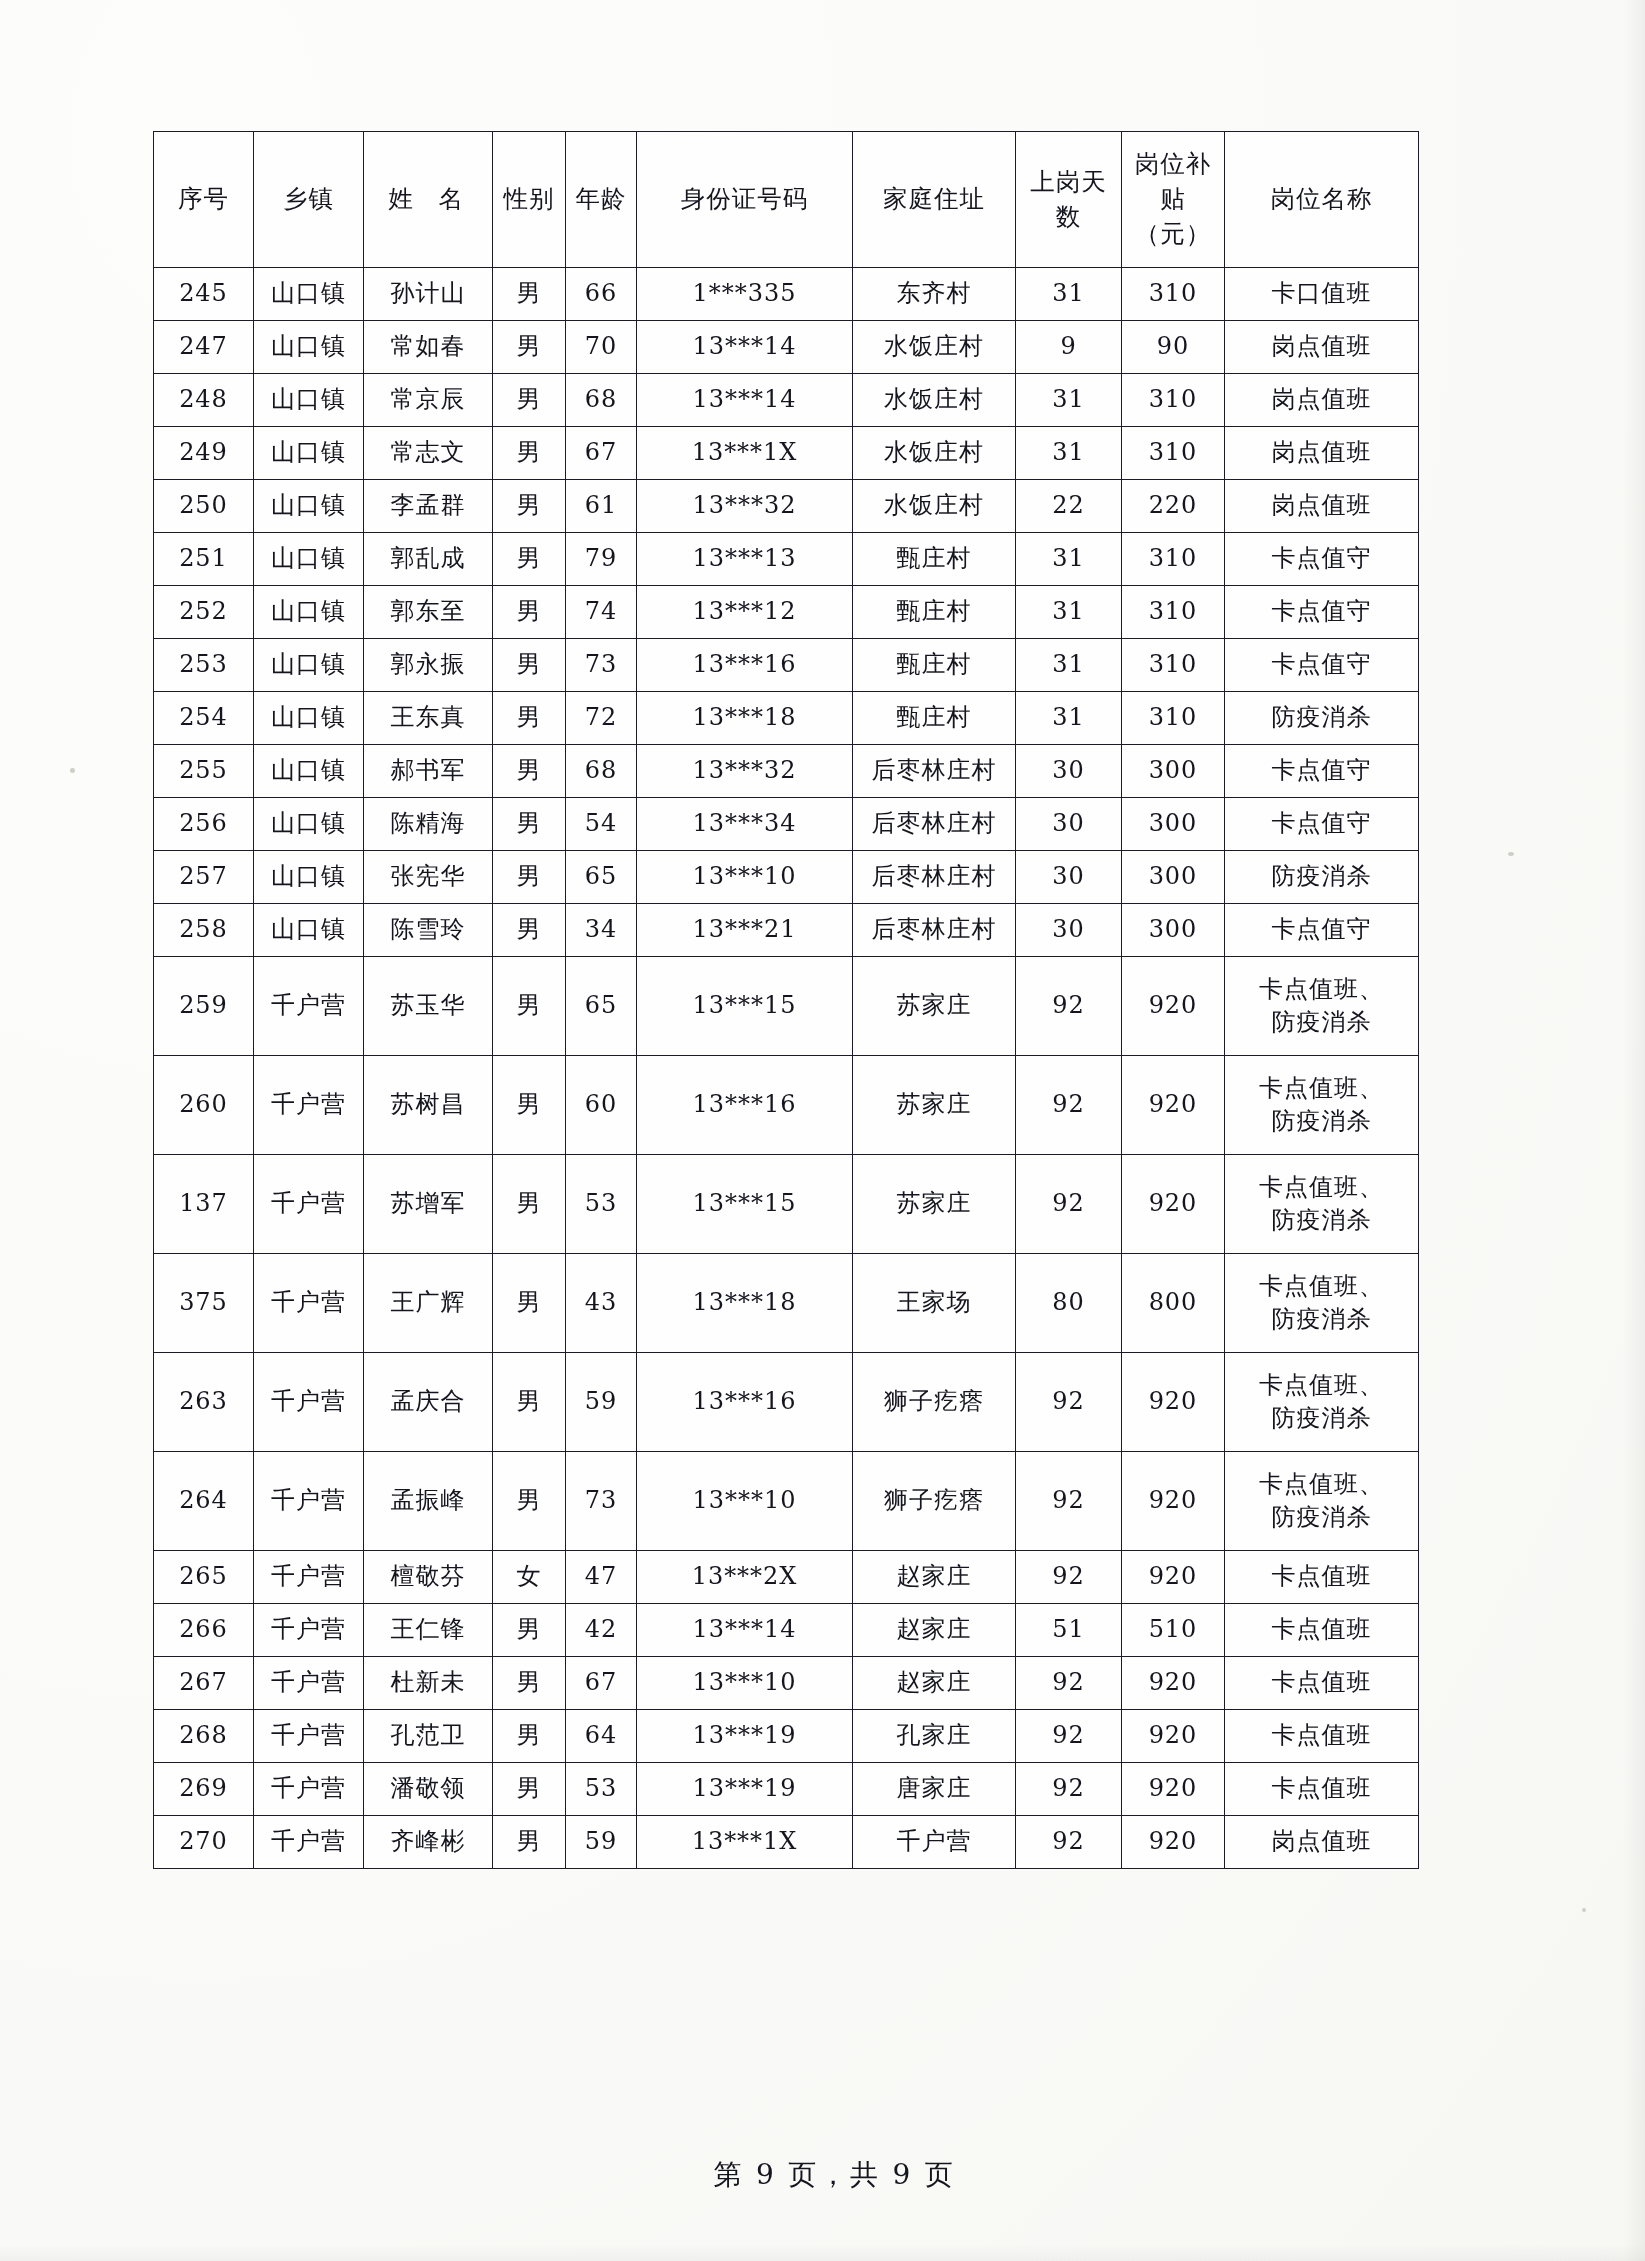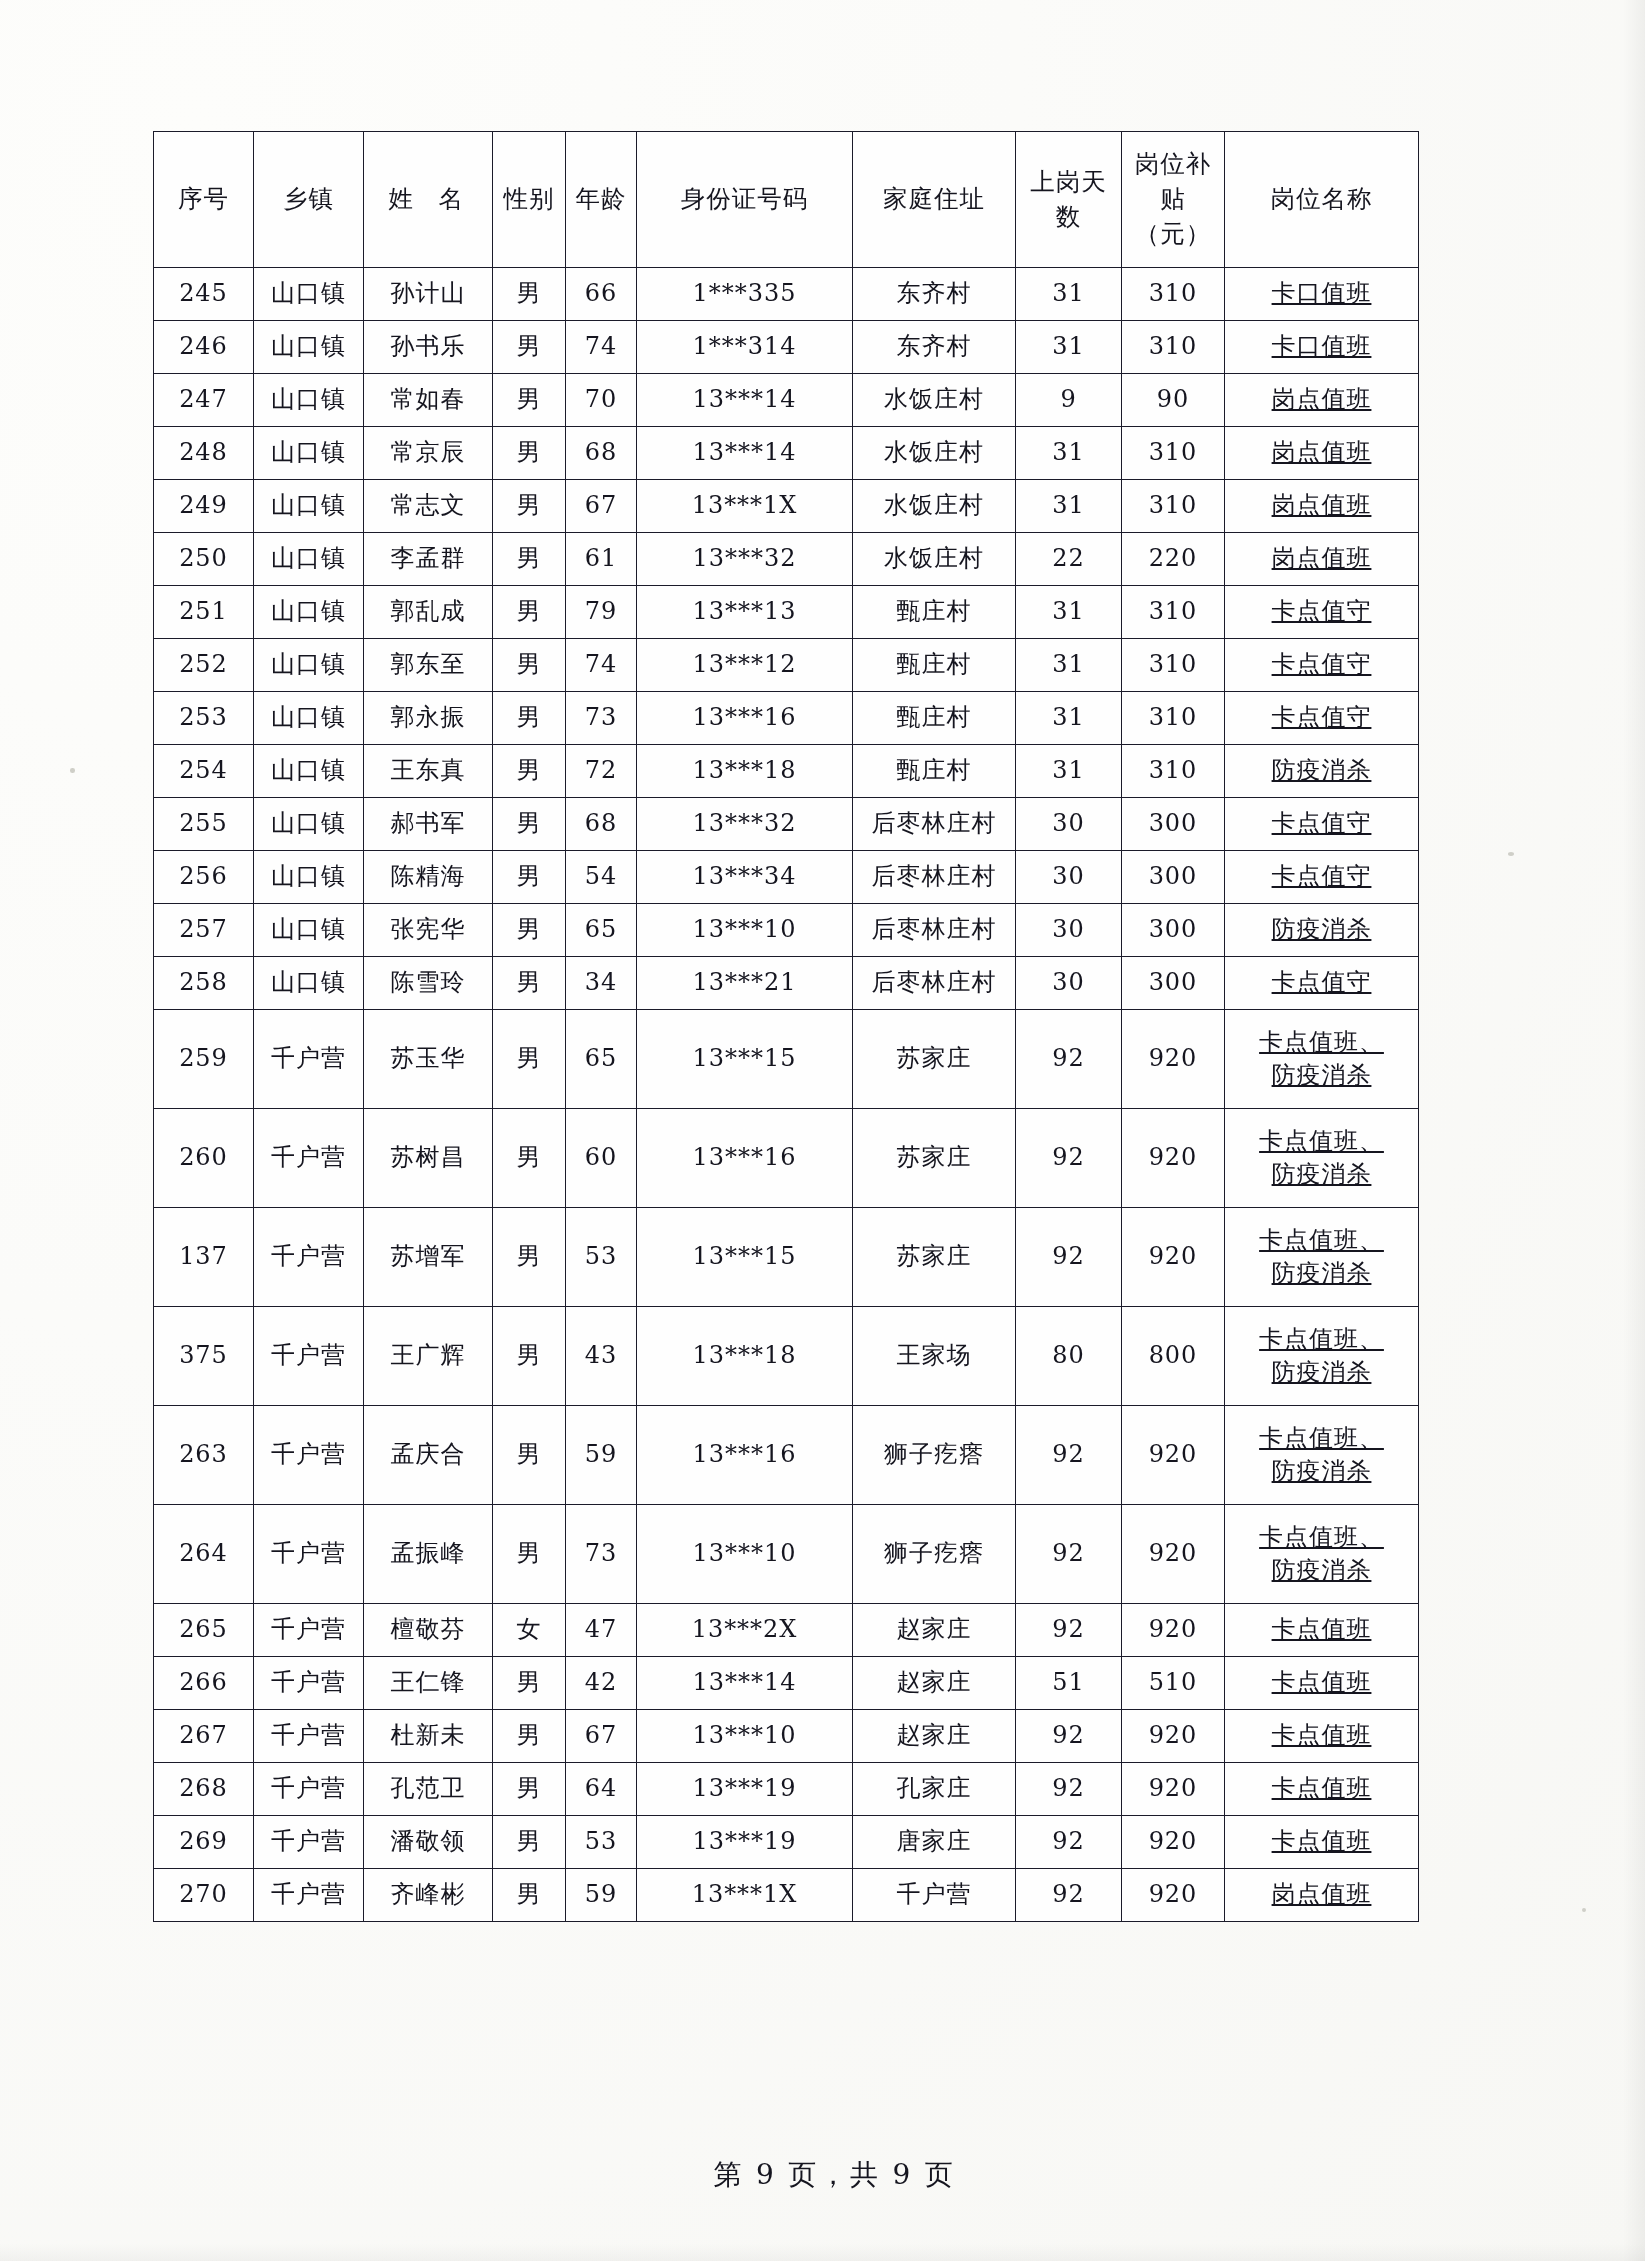--- a/index.html
+++ b/index.html
@@ -97,21 +97,20 @@
   tbody tr.r-single td { height: 52px; }
   tbody tr.r-double td { height: 98px; }
 
   td.num {
     font-family: "DejaVu Serif", "Liberation Serif", serif;
     letter-spacing: 0.02em;
   }
   td.job {
     letter-spacing: 0.06em;
     line-height: 1.38;
-    text-decoration: underline;
   }
   td.job .jl { display: block; white-space: nowrap; }
 
   .footer {
     position: absolute;
     left: 0;
     top: 2156px;
     width: 1645px;
     text-align: center;
     font-family: "DejaVu Serif", "Liberation Serif", serif;
@@ -168,34 +167,20 @@
             <td class="num">66</td>
             <td class="num">1***335</td>
             <td>东齐村</td>
             <td class="num">31</td>
             <td class="num">310</td>
             <td class="job">
               <span class="jl">卡口值班</span>
             </td>
           </tr>
           <tr class="r-single">
-            <td class="num">246</td>
-            <td>山口镇</td>
-            <td>孙书乐</td>
-            <td>男</td>
-            <td class="num">74</td>
-            <td class="num">1***314</td>
-            <td>东齐村</td>
-            <td class="num">31</td>
-            <td class="num">310</td>
-            <td class="job">
-              <span class="jl">卡口值班</span>
-            </td>
-          </tr>
-          <tr class="r-single">
             <td class="num">247</td>
             <td>山口镇</td>
             <td>常如春</td>
             <td>男</td>
             <td class="num">70</td>
             <td class="num">13***14</td>
             <td>水饭庄村</td>
             <td class="num">9</td>
             <td class="num">90</td>
             <td class="job">

